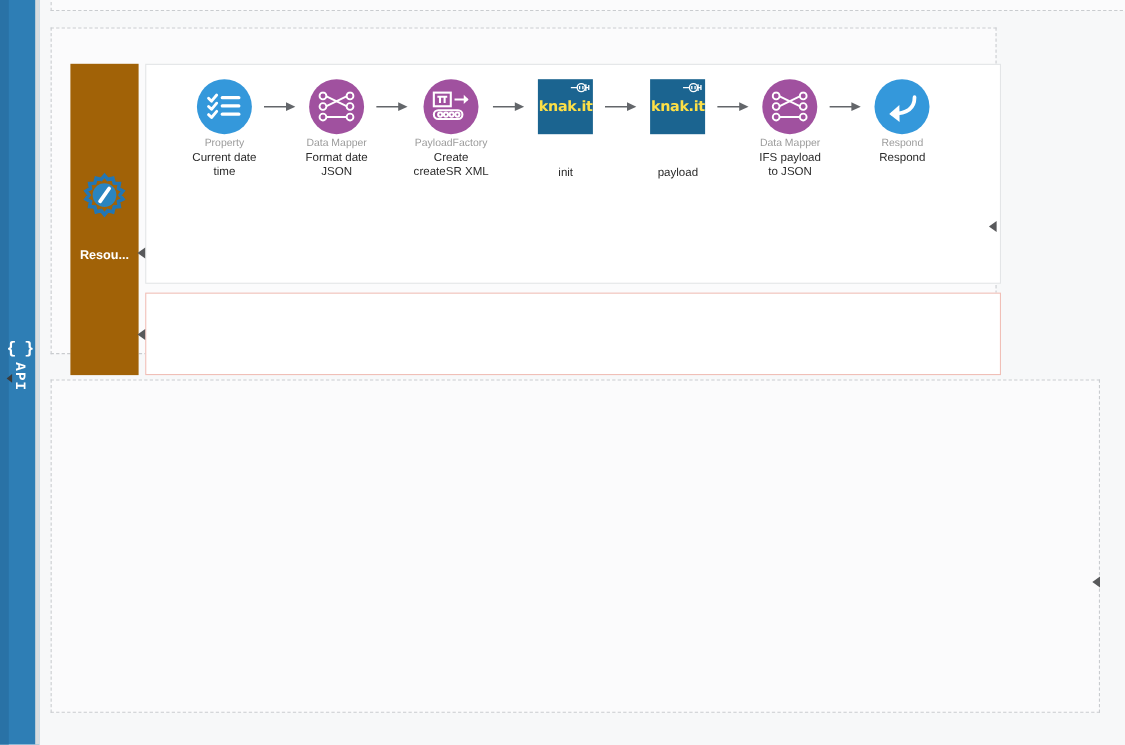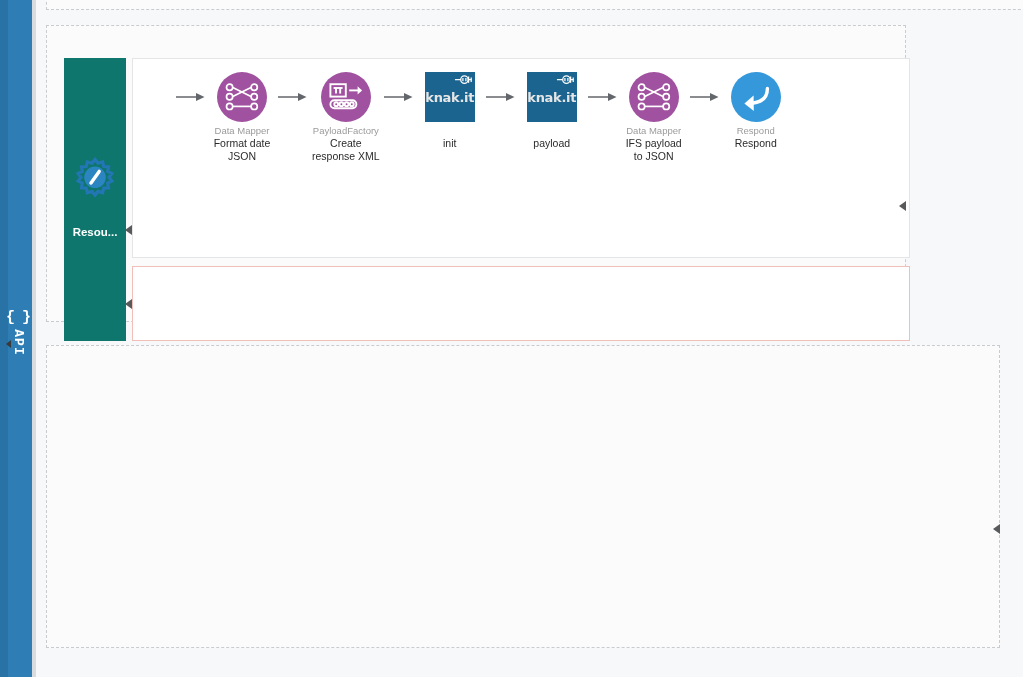--- a/index.html
+++ b/index.html
@@ -56,21 +56,21 @@
     background:#fbfbfc;
     box-sizing:border-box;
   }
   #group-partial{ left:10px; top:-24px; width:1040px; height:34px; }
   #group-1{ left:10px; top:25px;  width:860px; height:297px; }
   #group-2{ left:10px; top:345px; width:954px; height:303px; }
 
   
   .resource-bar{
     position:absolute;
-    background:#0f766e;
+    background:#a16207;
     box-sizing:border-box;
     display:flex;flex-direction:column;align-items:center;
   }
   #resbar-1{ left:17px; top:32px;  width:62px; height:283px; }
 
   .gear-holder{position:absolute;left:50%;transform:translateX(-50%);}
   #gear-1{top:98px;}
   .res-label{
     position:absolute;left:0;width:100%;text-align:center;
     color:#ffffff;font-size:11.5px;font-weight:bold;
@@ -120,36 +120,36 @@
     position:relative;
   }
   .circ.blue{background:#3498db;}
   .circ.purple{background:#a0519f;}
   .sq{
     width:50px;height:50px;background:#1b6490;
     display:flex;align-items:center;justify-content:center;
     position:relative;
   }
   .sq .knak-text{
-    color:#e5e5e5;font-size:13px;font-weight:bold;letter-spacing:-.3px;
+    color:#fde047;font-size:13px;font-weight:bold;letter-spacing:-.3px;
     font-family:"DejaVu Sans", sans-serif;
   }
   .plug{
     position:absolute;right:1px;top:1px;width:22px;height:14px;
   }
 
   .node-type{
     color:#9b9b9b;font-size:9.5px;line-height:12px;margin-top:2px;
     text-align:center;white-space:pre-line;
   }
   .node-name{
     color:#2b2b2b;font-size:10.5px;line-height:13px;
     text-align:center;white-space:pre-line;
   }
-  .node-name.no-type{margin-top:14px;}
+  .node-name.no-type{margin-top:28px;}
 
   .arrow-gap{
     width:38px;height:52px;display:flex;align-items:center;justify-content:center;
   }
   .arrow-gap svg{display:block;}
 </style>
 </head>
 <body>
 
 <div id="api-rail">
@@ -189,20 +189,41 @@
       <div class="edge-arrow solid-dark" style="left:-8px;top:166px;"></div>
     </div>
 
     <div class="fault-box" id="faultbox-1">
       <div class="edge-arrow solid-dark" style="left:-8px;top:32px;"></div>
     </div>
 
     <div class="edge-arrow solid-dark" style="left:852px;top:175px;"></div>
 
     <div class="node-row" id="row-1">
+        <div class="node">
+          <div class="node-ico-wrap">
+            <div class="circ blue">
+              <svg width="32" height="26" viewBox="0 0 32 26">
+        <g fill="none" stroke="#ffffff" stroke-width="2.6" stroke-linecap="round" stroke-linejoin="round">
+          <path d="M1.6 5.4 L4.3 8 L9 2.4"></path>
+          <path d="M1.6 12.8 L4.3 15.4 L9 9.8"></path>
+          <path d="M1.6 20.2 L4.3 22.8 L9 17.2"></path>
+        </g>
+        <g fill="#ffffff">
+          <rect x="12.6" y="3.2" width="18" height="3.1" rx="1.5"></rect>
+          <rect x="12.6" y="10.7" width="18" height="3.1" rx="1.5"></rect>
+          <rect x="12.6" y="18.2" width="18" height="3.1" rx="1.5"></rect>
+        </g>
+              </svg>
+            </div>
+          </div>
+          <div class="node-type">Property</div>
+          <div class="node-name">Current date
+time</div>
+        </div>
         <div class="arrow-gap">
           <svg width="30" height="10" viewBox="0 0 30 10">
     <path d="M0 5 L21 5" stroke="#63666a" stroke-width="1.5"></path>
     <path d="M20 1 L28.5 5 L20 9 Z" fill="#63666a"></path>
   </svg>
         </div>
         <div class="node">
           <div class="node-ico-wrap">
             <div class="circ purple">
               <svg width="34" height="28" viewBox="0 0 34 28">
@@ -247,21 +268,21 @@
           <circle cx="8.2" cy="22.2" r="1.9"></circle>
           <circle cx="13.4" cy="22.2" r="1.9"></circle>
           <circle cx="18.6" cy="22.2" r="1.9"></circle>
           <circle cx="23.8" cy="22.2" r="1.9"></circle>
         </g>
               </svg>
             </div>
           </div>
           <div class="node-type">PayloadFactory</div>
           <div class="node-name">Create
-response XML</div>
+createSR XML</div>
         </div>
         <div class="arrow-gap">
           <svg width="30" height="10" viewBox="0 0 30 10">
     <path d="M0 5 L21 5" stroke="#63666a" stroke-width="1.5"></path>
     <path d="M20 1 L28.5 5 L20 9 Z" fill="#63666a"></path>
   </svg>
         </div>
         <div class="node">
           <div class="node-ico-wrap">
             <div class="sq">

